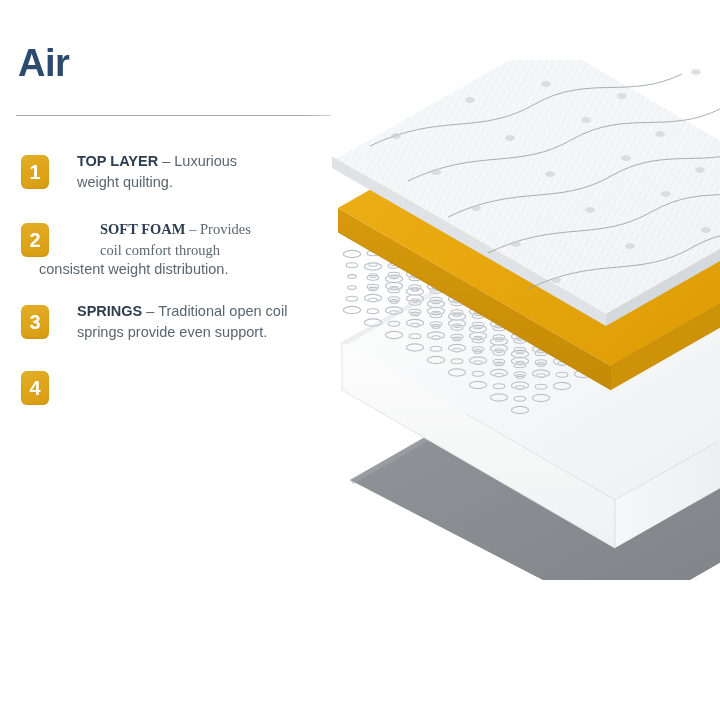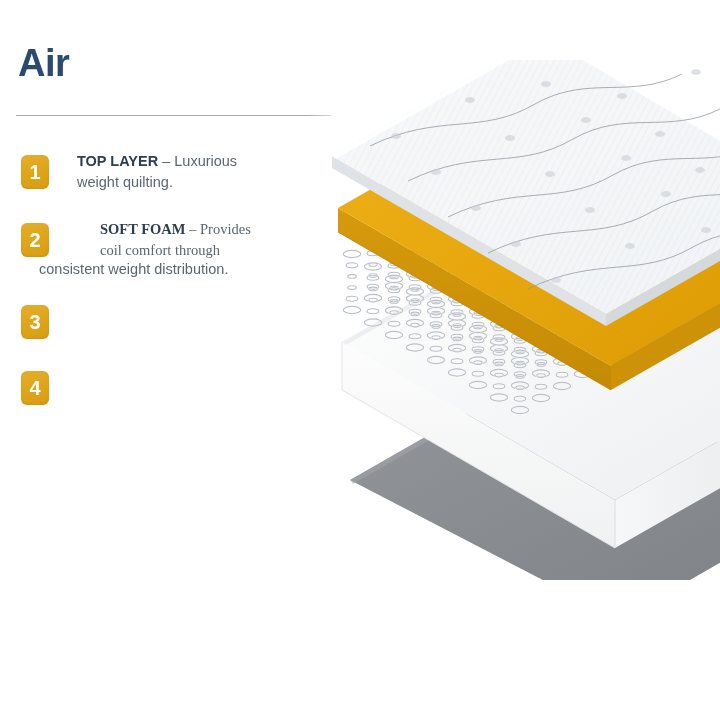--- a/index.html
+++ b/index.html
@@ -84,20 +84,24 @@
         <div class="badge">2</div>
         <p class="feature-text">
           <span class="lbl">SOFT FOAM</span><span class="dash"> – </span><span>Provides</span><br>
           <span>coil comfort through</span>
         </p>
         <div class="overflow-line">consistent weight distribution.</div>
       </div>
 
       <div class="feature" style="margin-top:30px;">
         <div class="badge">3</div>
+        <p class="feature-text">
+          <span class="lbl">SPRINGS</span><span class="dash"> – </span><span>Traditional open coil</span><br>
+          <span>springs provide even support.</span>
+        </p>
       </div>
 
       <div class="feature">
         <div class="badge">4</div>
       </div>
 
     </div>
   </div>
 
   <div class="illustration">

